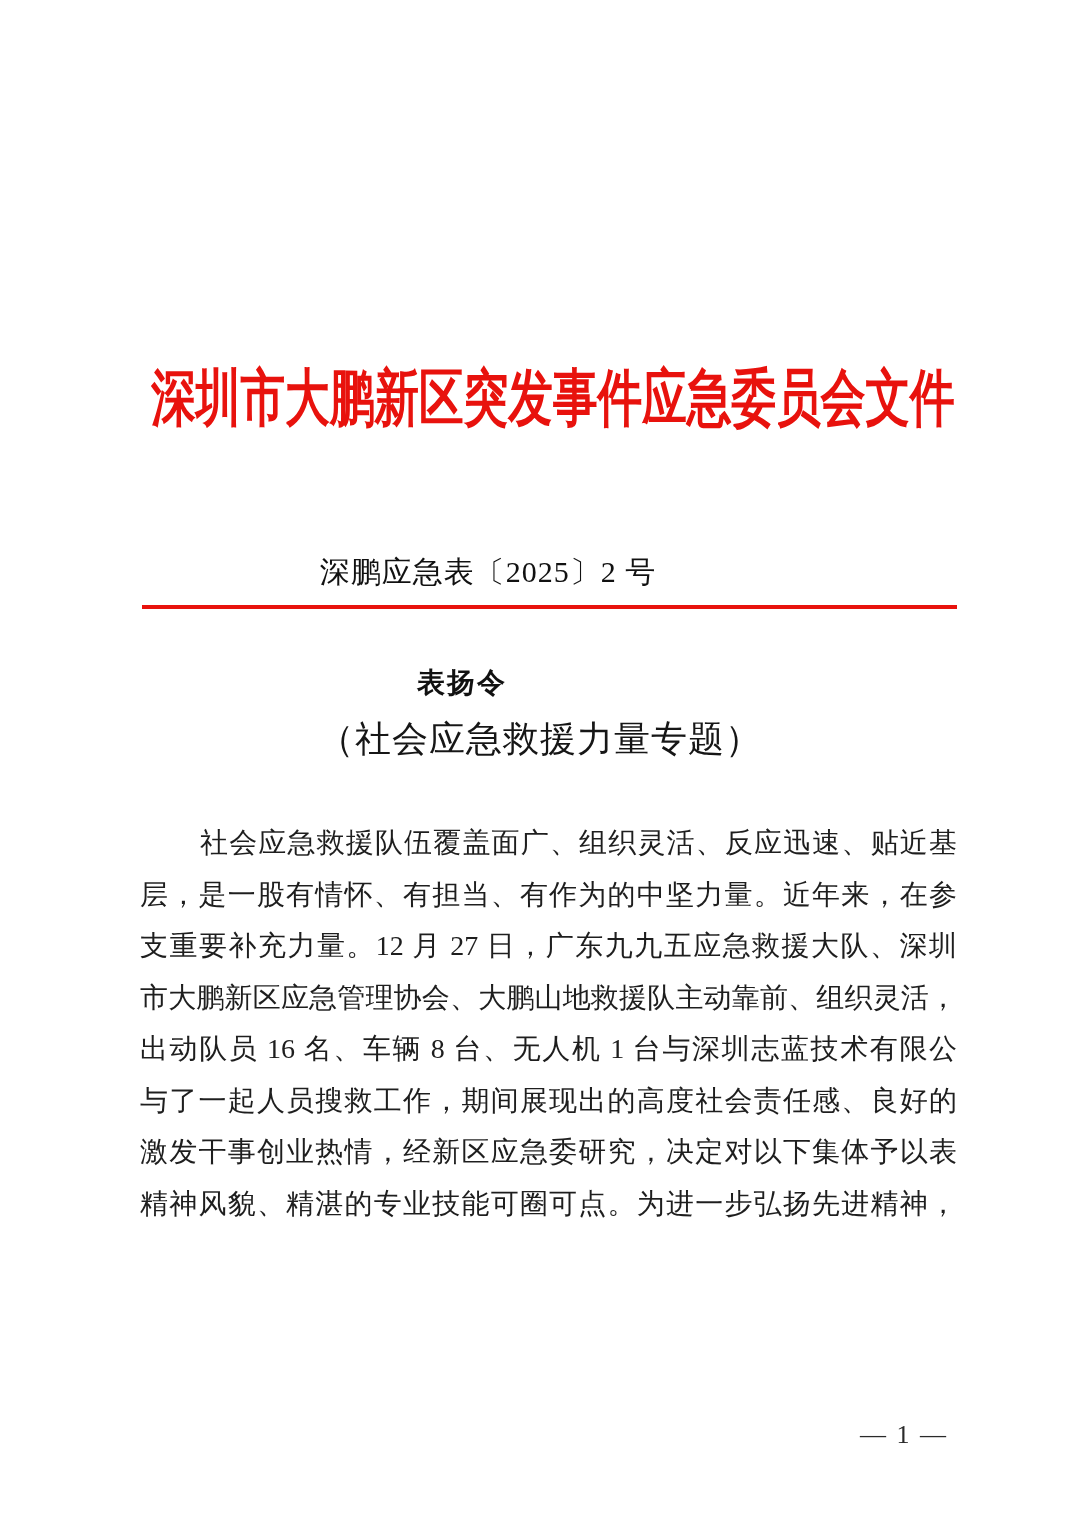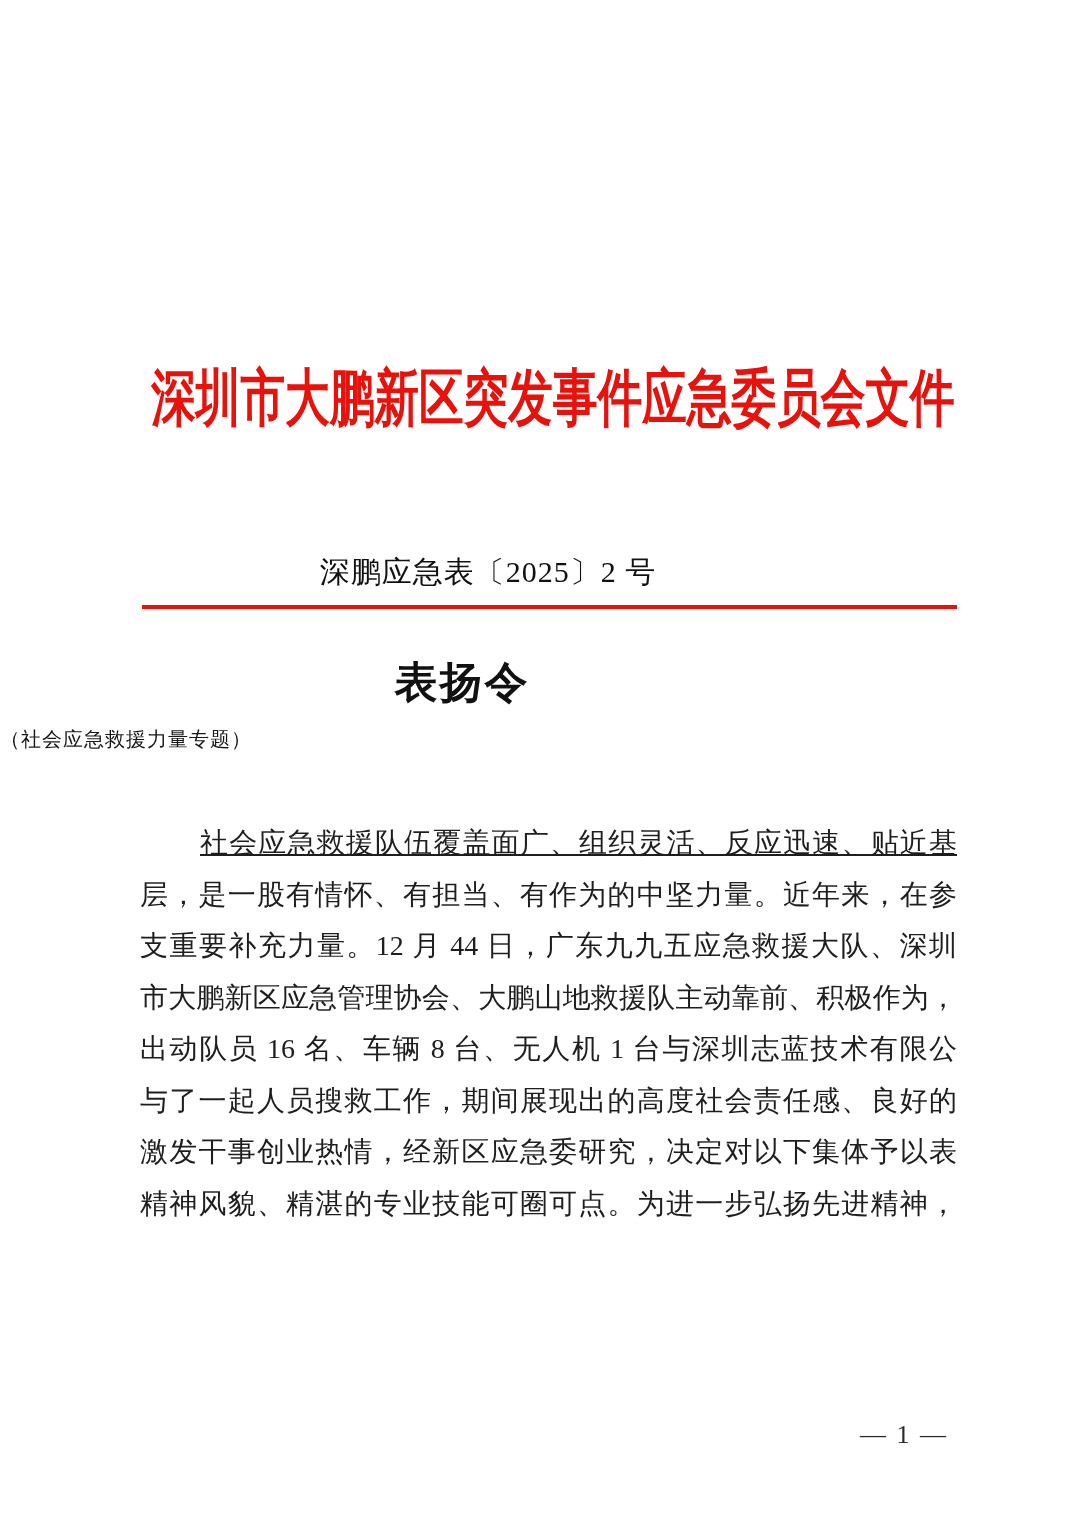--- a/index.html
+++ b/index.html
@@ -57,34 +57,34 @@
     height:4px;
     background:var(--accent-red);
   }
   
   .doc-title{
     position:absolute;
     top:658px;
     left:0;
     width:924px;
     text-align:center;
-    font-size:43px;
+    font-size:28px;
     line-height:50px;
     font-weight:700;
     color:#111;
     letter-spacing:2px;
   }
   
   .doc-subtitle{
     position:absolute;
     top:720px;
     left:0;
     width:1080px;
-    text-align:left;
-    font-size:20px;
+    text-align:center;
+    font-size:36px;
     line-height:38px;
     color:#161616;
     letter-spacing:1px;
   }
   
   .body-block{
     position:absolute;
     top:817px;
     left:140px;
     width:817px;
@@ -93,21 +93,20 @@
     height:51.5px;
     line-height:51.5px;
     font-size:28px;
     color:var(--text);
     text-align:justify;
     text-align-last:justify;
     white-space:nowrap;
   }
   .bodyline.indent{
     padding-left:60px;
-    text-decoration:underline;
   }
   
   .blurbox{
     display:inline-block;
     position:relative;
     width:518px;
     height:36px;
     vertical-align:-9px;
   }
   .blurbox i{
@@ -145,22 +144,22 @@
 
   <div class="red-line"></div>
 
   <div class="doc-title">表扬令</div>
 
   <div class="doc-subtitle">（社会应急救援力量专题）</div>
 
   <div class="body-block">
     <div class="bodyline indent">社会应急救援队伍覆盖面广、组织灵活、反应迅速、贴近基</div>
     <div class="bodyline">层，是一股有情怀、有担当、有作为的中坚力量。近年来，在参</div>
-    <div class="bodyline">支重要补充力量。12 月 44 日，广东九九五应急救援大队、深圳</div>
-    <div class="bodyline">市大鹏新区应急管理协会、大鹏山地救援队主动靠前、积极作为，</div>
+    <div class="bodyline">支重要补充力量。12 月 27 日，广东九九五应急救援大队、深圳</div>
+    <div class="bodyline">市大鹏新区应急管理协会、大鹏山地救援队主动靠前、组织灵活，</div>
     <div class="bodyline">出动队员 16 名、车辆 8 台、无人机 1 台与深圳志蓝技术有限公</div>
     <div class="bodyline">与了一起人员搜救工作，期间展现出的高度社会责任感、良好的</div>
     <div class="bodyline">激发干事创业热情，经新区应急委研究，决定对以下集体予以表</div>
     <div class="bodyline">精神风貌、精湛的专业技能可圈可点。为进一步弘扬先进精神，</div>
   </div>
 
   <div class="page-number">— 1 —</div>
 
 </div>
 

